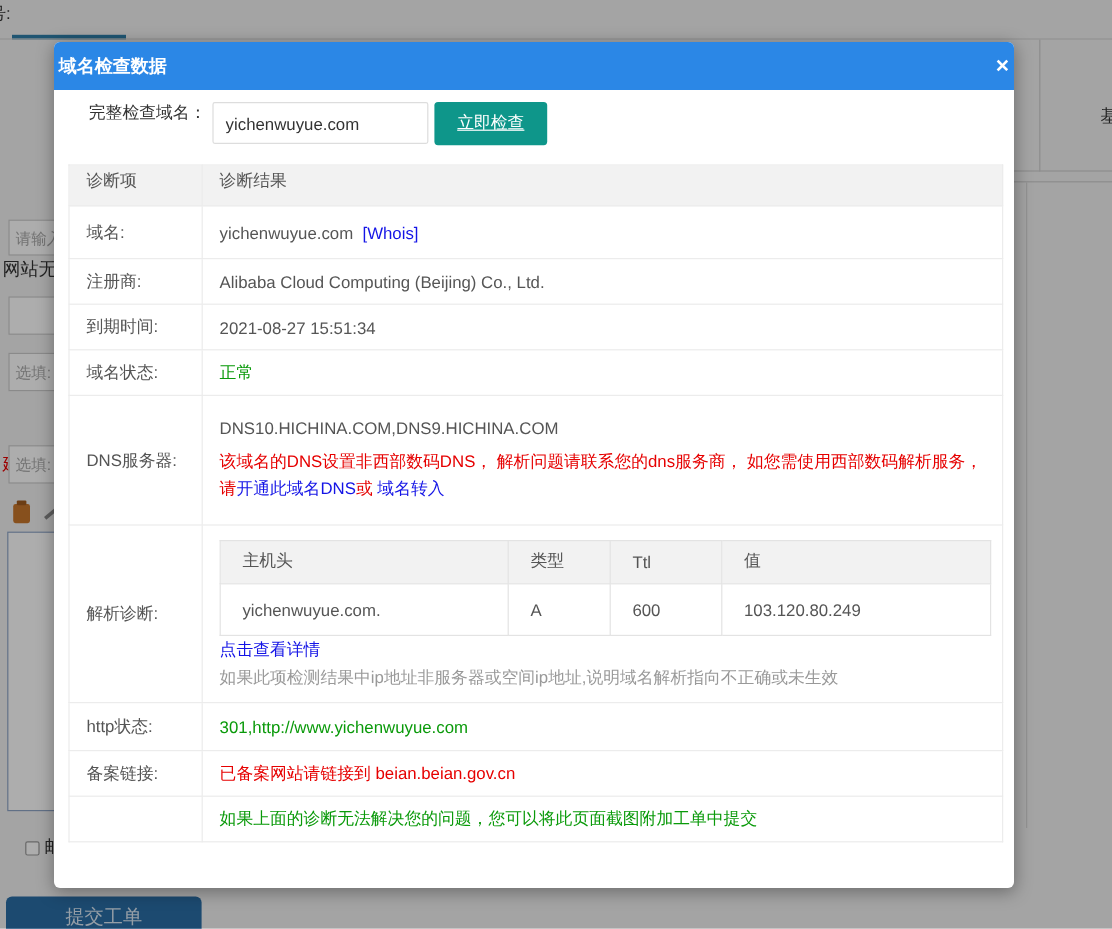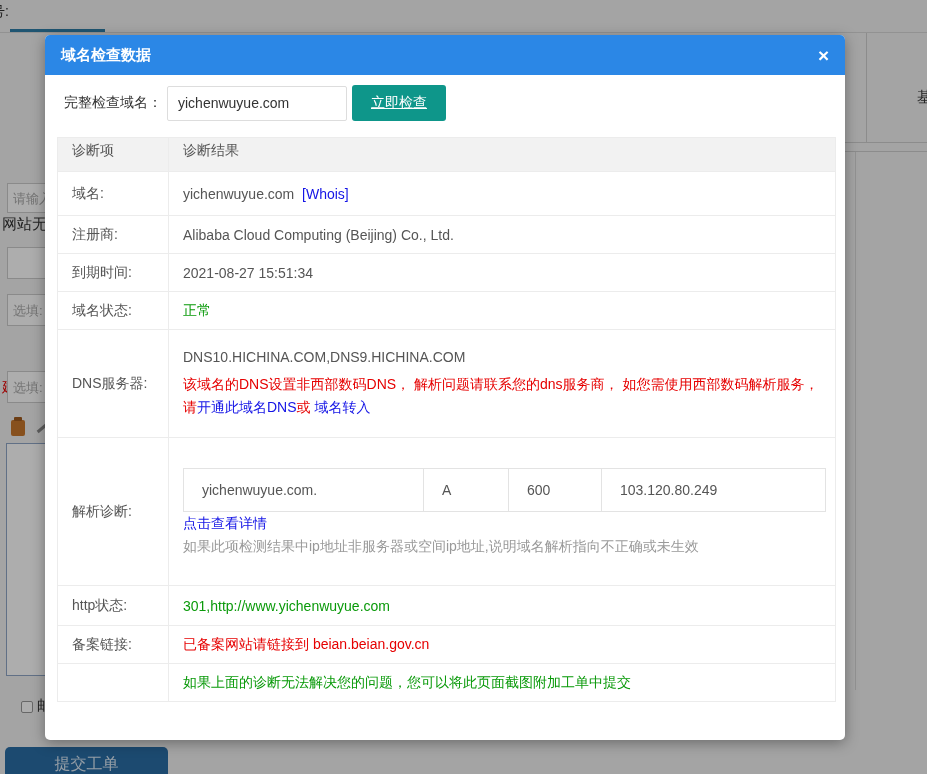--- a/index.html
+++ b/index.html
@@ -43,26 +43,26 @@
   #bg-right-label { left:917px; top:88px; font-size:15px; color:#333; }
 
   
   .overlay { position:absolute; inset:0; background:rgba(0,0,0,0.32); z-index:5; }
 
   
   .modal { position:absolute; left:45px; top:35px; width:800px; height:705px;
     background:#fff; border-radius:5px; box-shadow:0 3px 14px rgba(0,0,0,0.35);
     z-index:10; }
   .modal-header { height:40px; background:#2b87e6; border-radius:5px 5px 0 0;
-    display:flex; align-items:center; justify-content:space-between; padding:0 16px; }
+    display:flex; align-items:center; justify-content:space-between; padding:0 4px; }
   .modal-title { color:#fff; font-size:15px; font-weight:bold; }
   .modal-close { color:#fff; font-size:19px; font-weight:bold; cursor:pointer;
     line-height:1; }
-  .modal-form { position:absolute; left:19px; top:50px; height:36px; display:flex;
-    align-items:center; }
+  .modal-form { position:absolute; left:29px; top:50px; height:36px; display:flex;
+    align-items:flex-start; }
   .form-label { font-size:14px; color:#333; margin-right:5px; }
   .form-input { width:180px; height:35px; border:1px solid #ddd; border-radius:2px;
     padding:0 10px; font-size:14px; color:#333; font-family:inherit; }
   .form-button { margin-left:5px; width:94px; height:36px; background:#0e968a;
     color:#fff; border:none; border-radius:3px; font-size:14px;
     text-decoration:underline; font-family:inherit; cursor:pointer; }
 
   
   .diag-table { position:absolute; left:12px; top:102px; width:779px;
     border-collapse:collapse; table-layout:fixed; font-size:14px; color:#555; }
@@ -175,20 +175,26 @@
       <td>解析诊断:</td>
       <td>
         <table class="inner-table">
           <colgroup>
                 <col class="ic1">
                 <col class="ic2">
                 <col class="ic3">
                 <col class="ic4">
               </colgroup>
           <tbody>
+                <tr>
+            <th>主机头</th>
+            <th>类型</th>
+            <th>Ttl</th>
+            <th>值</th>
+          </tr>
           <tr>
             <td>yichenwuyue.com.</td>
             <td>A</td>
             <td>600</td>
             <td>103.120.80.249</td>
           </tr>
         </tbody>
             </table>
         <div class="detail-link blue-link">点击查看详情</div>
         <div class="detail-note">如果此项检测结果中ip地址非服务器或空间ip地址,说明域名解析指向不正确或未生效</div>

